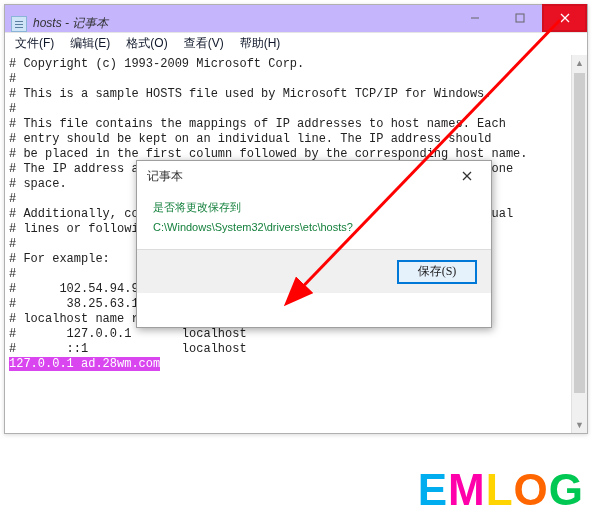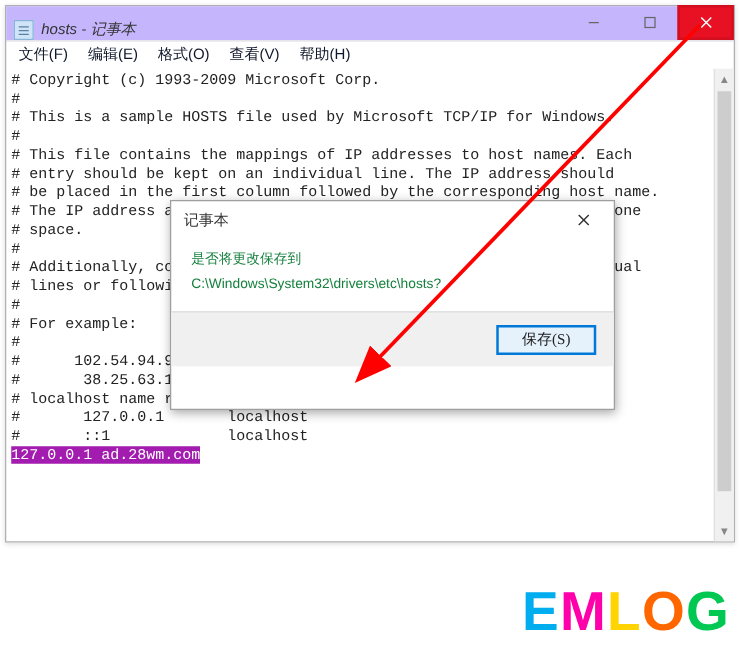--- a/index.html
+++ b/index.html
@@ -77,21 +77,21 @@
     font-family: "Consolas","Courier New",monospace;
     font-size: 12px;
     line-height: 15px;
     color: #222;
     padding: 2px 4px;
     white-space: pre;
     overflow: hidden;
   }
   .editor .line { white-space: pre; }
   .selection {
-    background: #a21caf;
+    background: #d946ef;
     color: #fff;
   }
   .scrollbar-v {
     position: absolute;
     right: 0; top: 50px; bottom: 0;
     width: 16px;
     background: #f0f0f0;
     border-left: 1px solid #e0e0e0;
   }
   .scroll-arrow {

